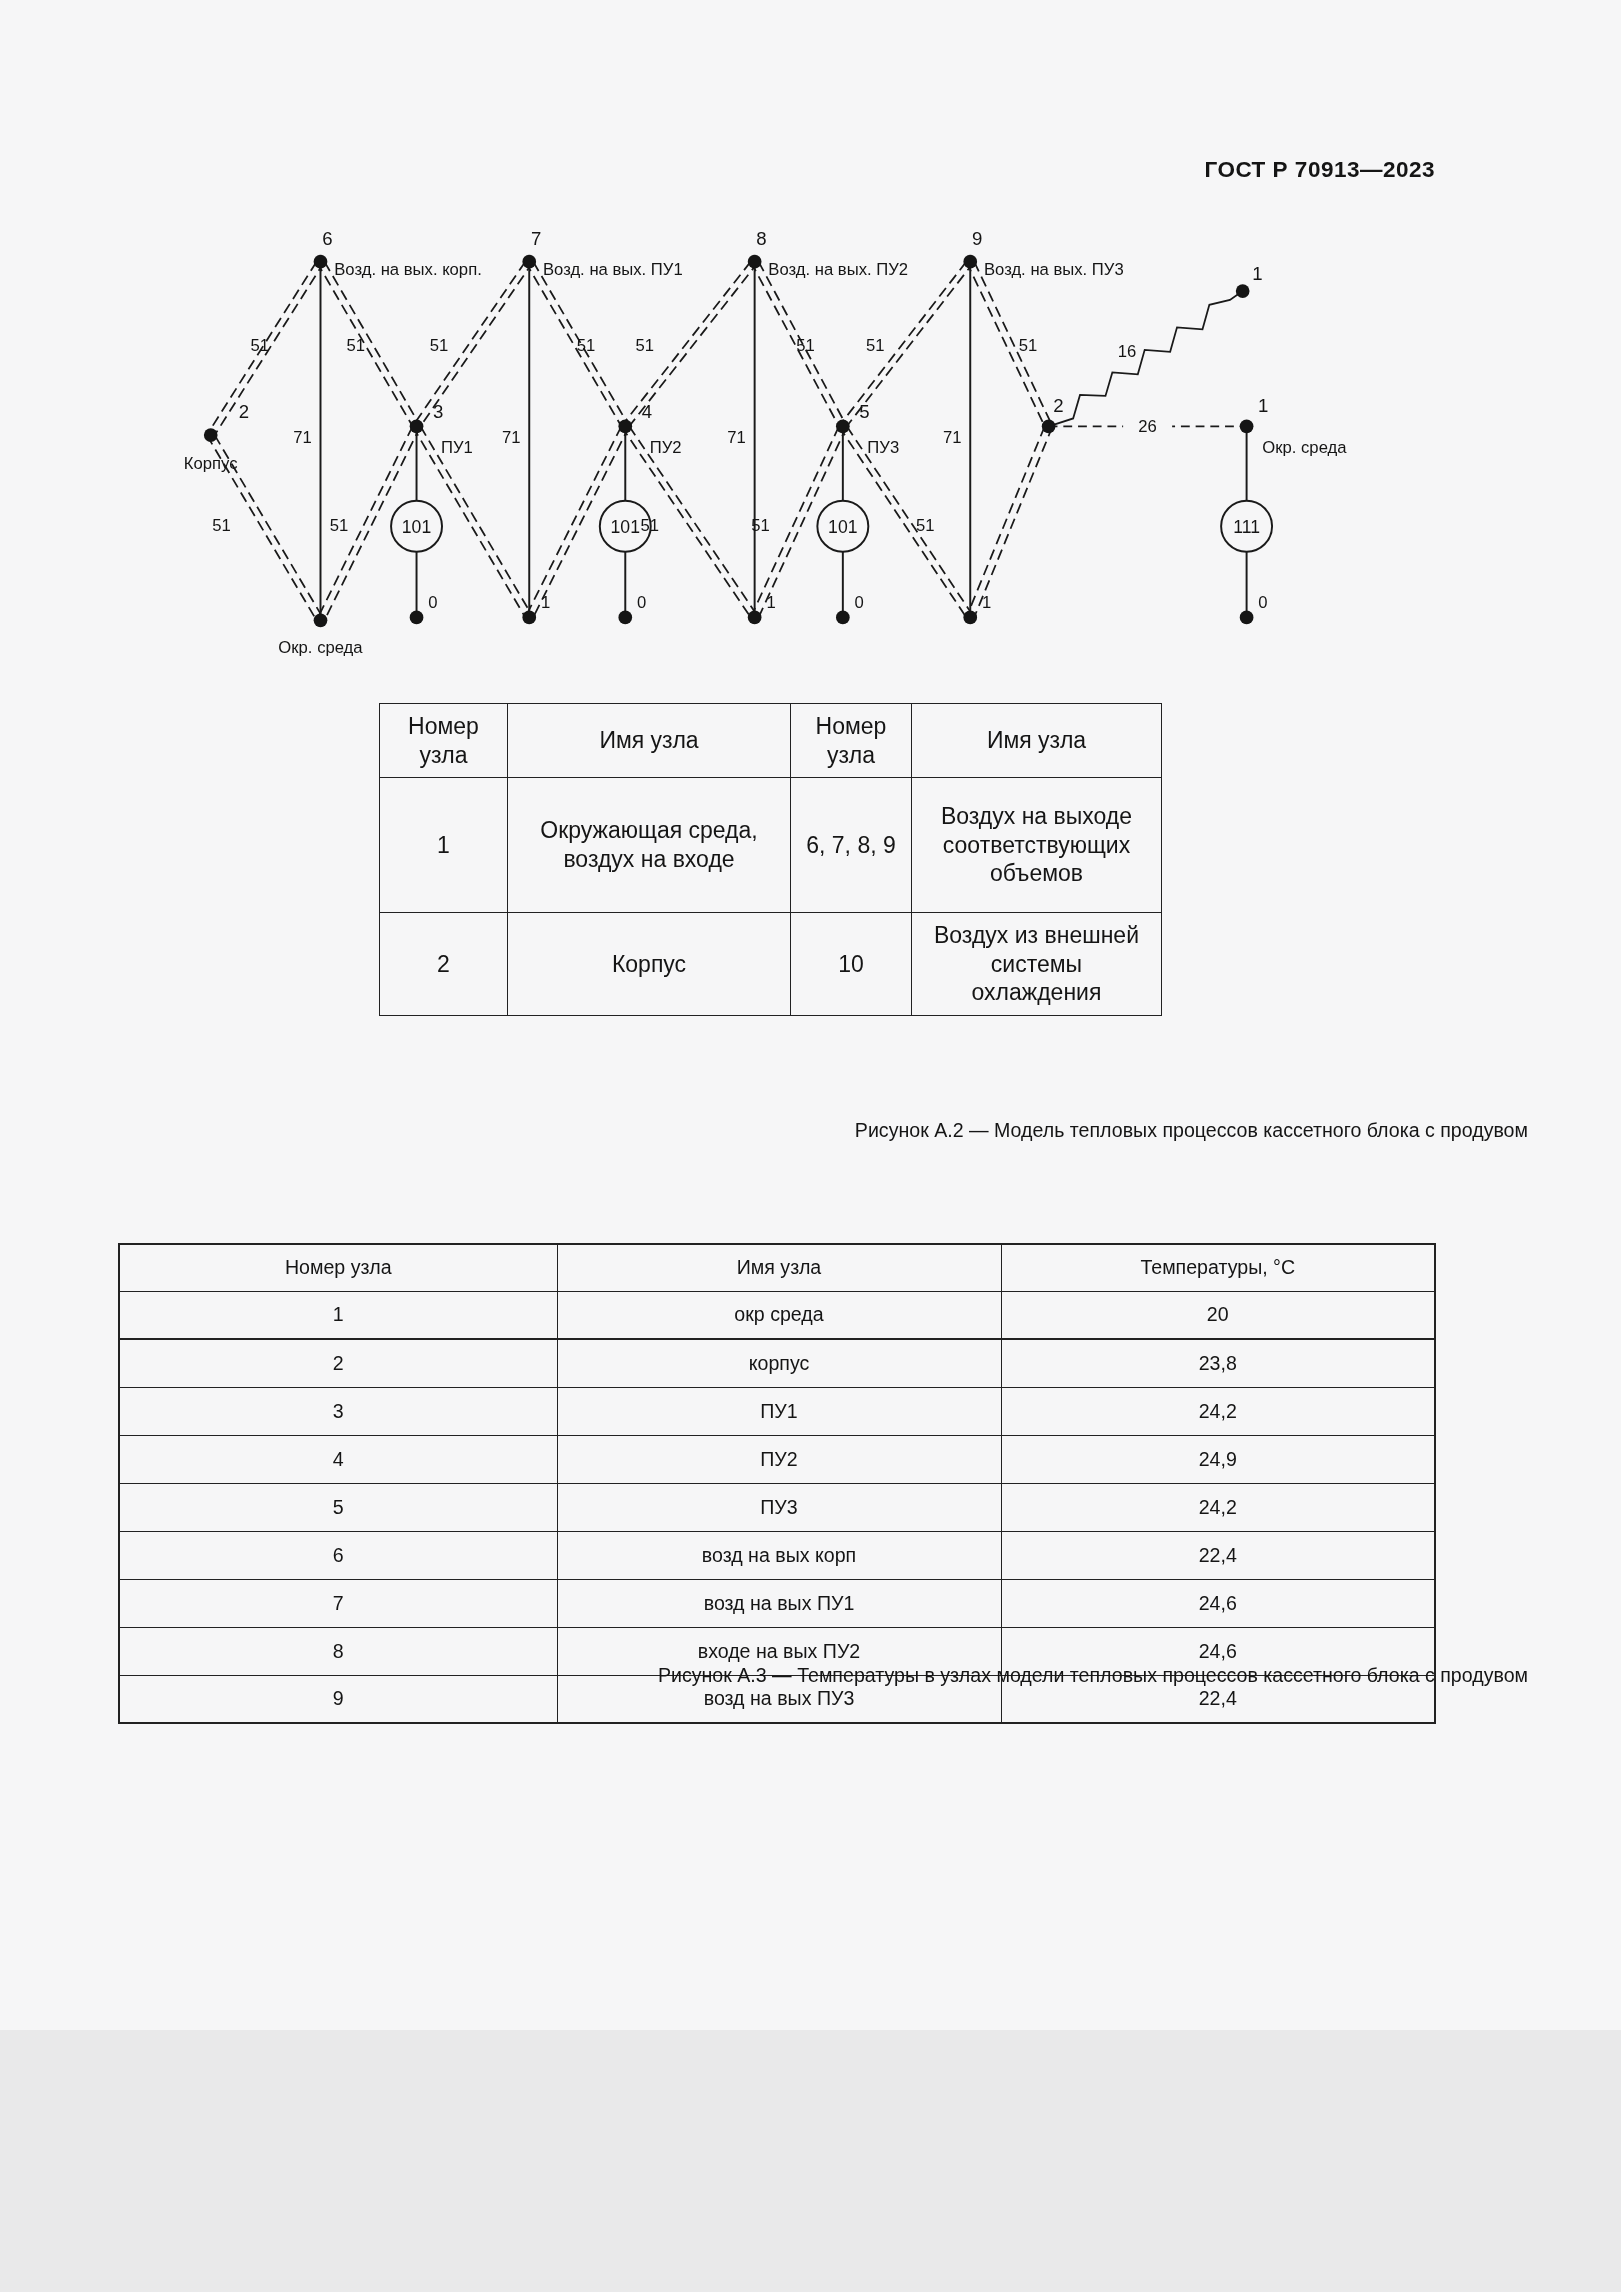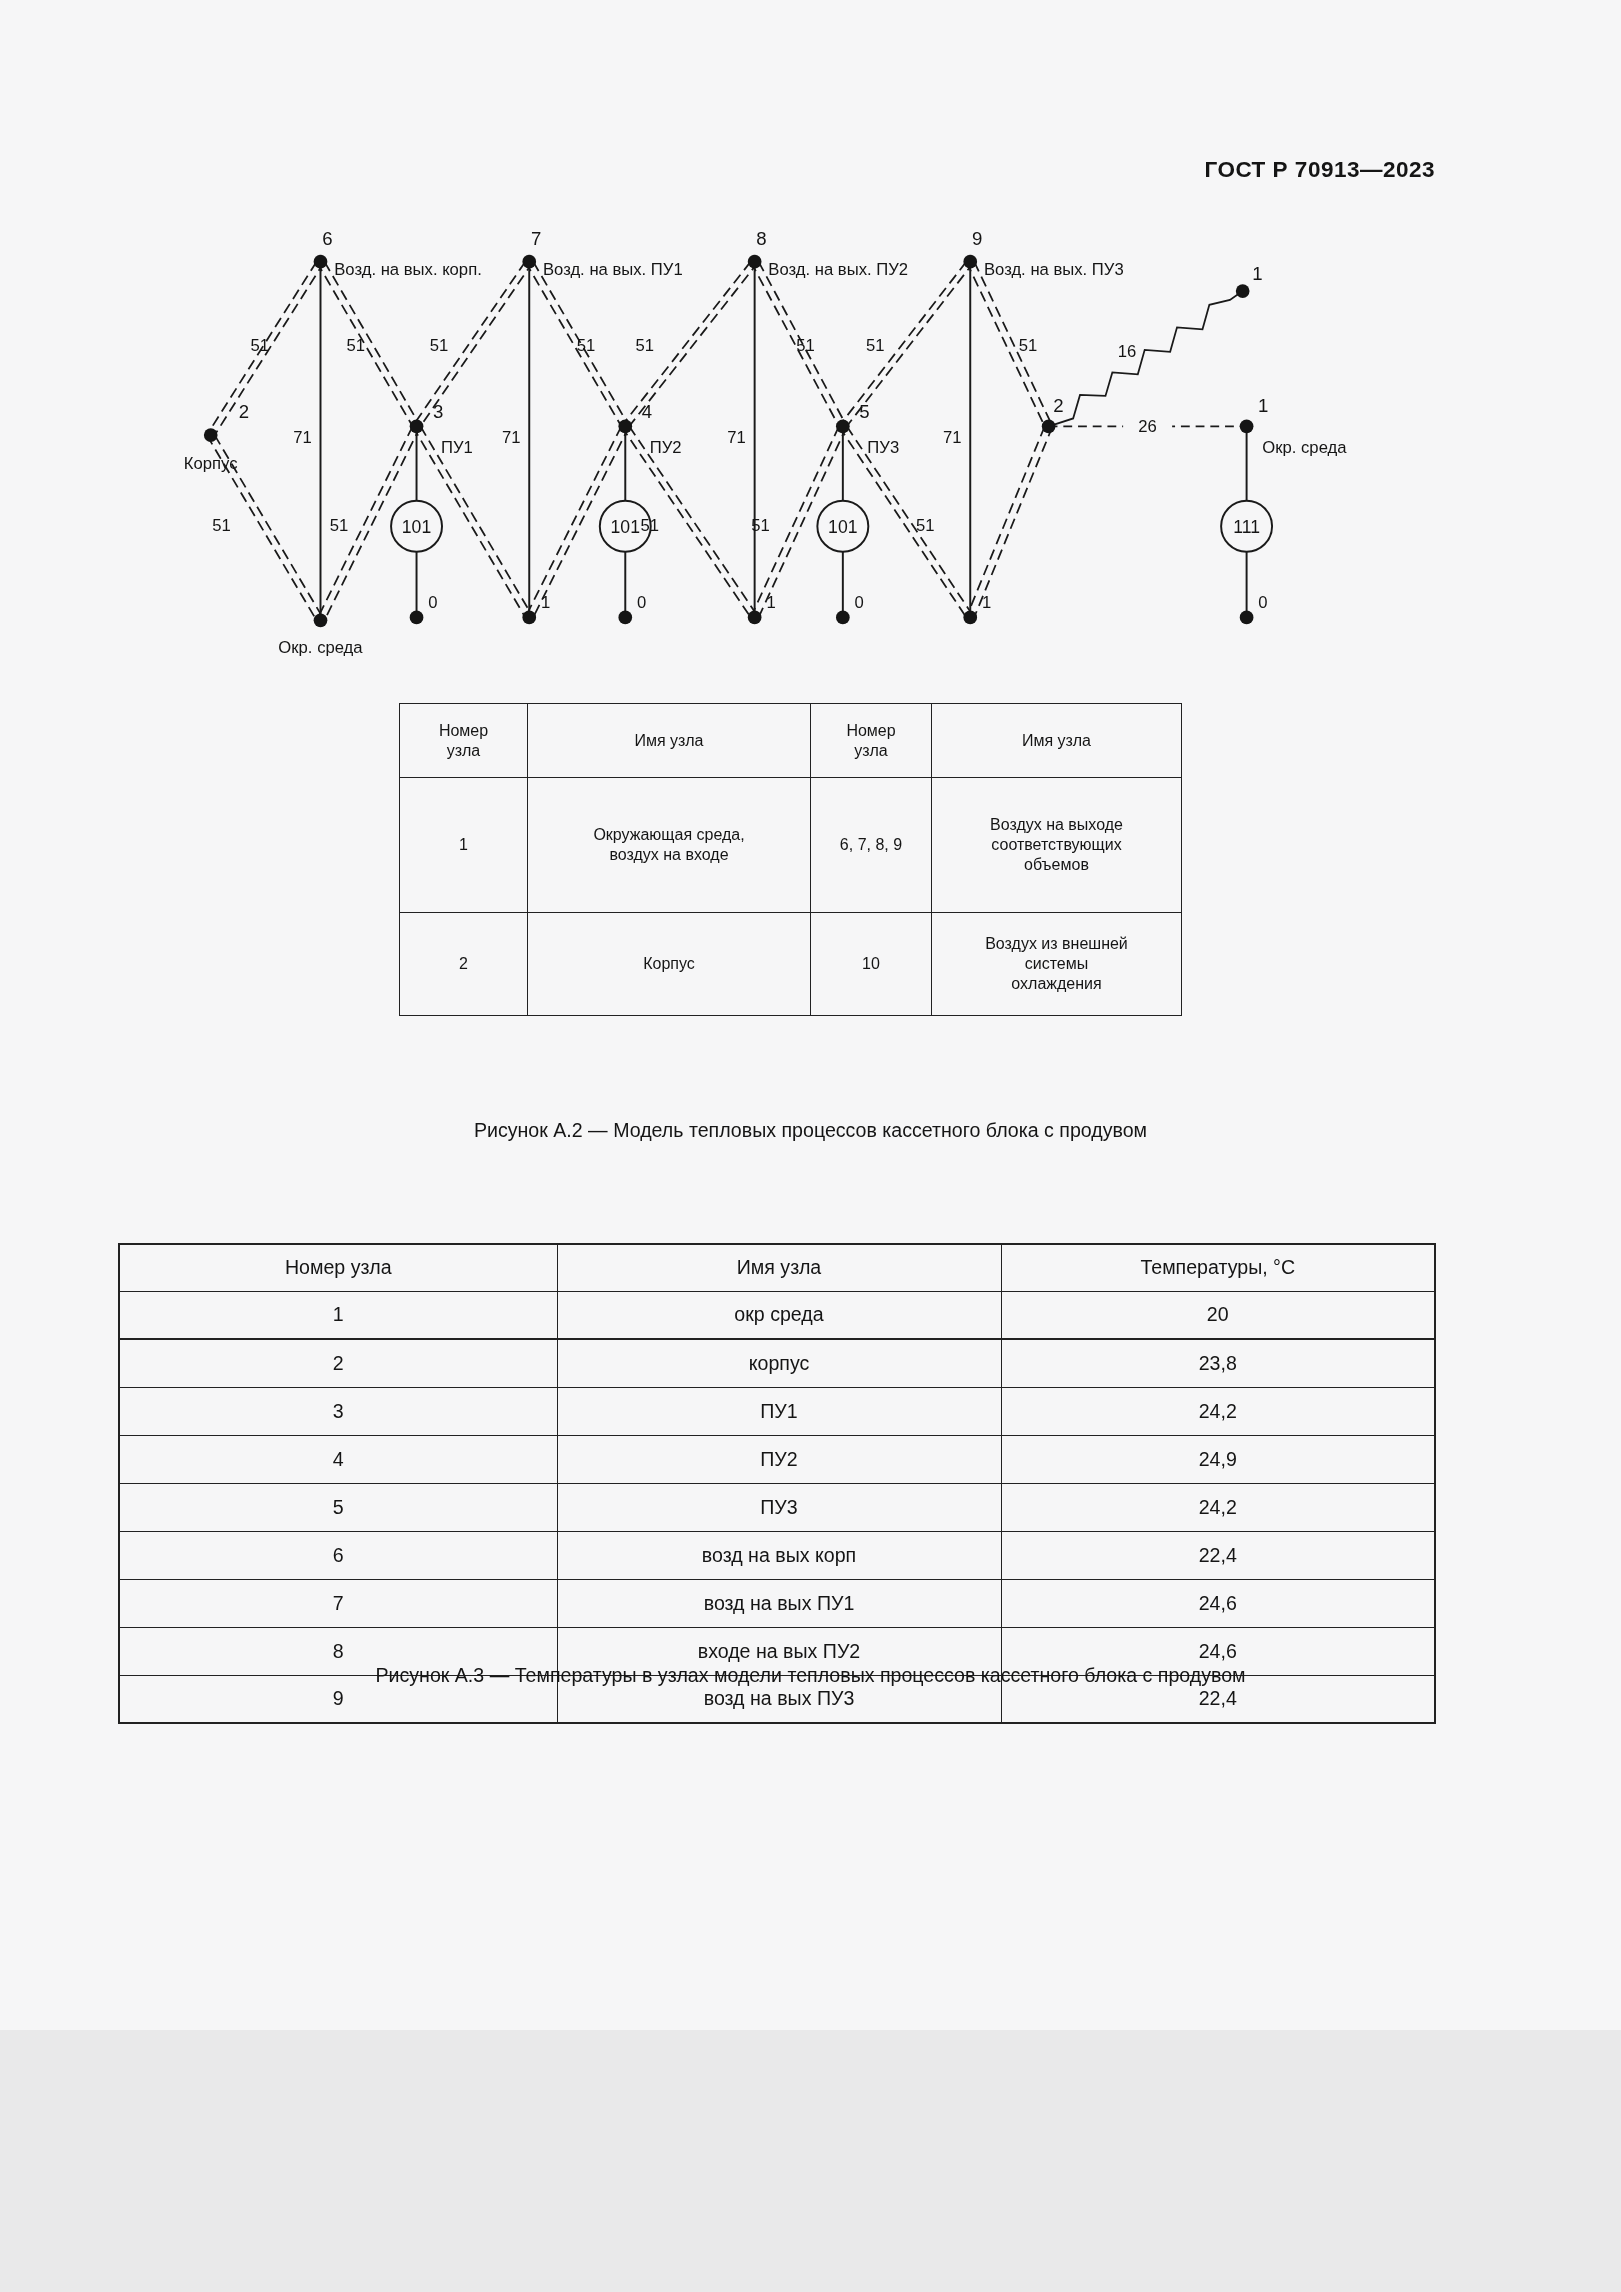--- a/index.html
+++ b/index.html
@@ -15,31 +15,31 @@
   .sl{stroke:#1a1a1a;stroke-width:2;fill:none;}
   .dl{stroke:#1a1a1a;stroke-width:1.8;stroke-dasharray:11 6;fill:none;}
   .dl2{stroke:#1a1a1a;stroke-width:1.8;stroke-dasharray:9 6;fill:none;}
   .zz{stroke:#1a1a1a;stroke-width:1.8;fill:none;}
   .cn{stroke:#1a1a1a;stroke-width:2;fill:#f6f6f7;}
   .diagram-svg text{font-family:"Liberation Sans",sans-serif;font-size:17px;fill:#151515;}
   .diagram-svg text.fs19{font-size:19px;}
   .diagram-svg text.fs18{font-size:18px;}
 
   table{border-collapse:collapse;table-layout:fixed;}
-  .ta2{position:absolute;left:399px;top:703px;width:782px;font-size:16px;}
+  .ta2{position:absolute;left:379px;top:703px;width:782px;font-size:23px;}
   .ta2 th,.ta2 td{border:1.6px solid #222;text-align:center;vertical-align:middle;
     white-space:pre-line;padding:3.9px 7.8px;font-weight:normal;line-height:1.25;}
   .ta3{position:absolute;left:118px;top:1243px;width:1316px;font-size:19.6px;border:2px solid #222;}
   .ta3 th,.ta3 td{border:1.5px solid #222;text-align:center;vertical-align:middle;
     font-weight:normal;padding:2px 7.8px;}
   .ta3 thead tr{height:47px;}
   .ta3 tbody tr{height:48px;}
   .ta3 tbody tr:first-child td{border-bottom:2.9px double #222;}
 
-  .caption{position:absolute;left:93px;width:1435px;text-align:center;font-size:19.6px;}
+  .caption{position:absolute;left:93px;width:1435px;text-align:right;font-size:19.6px;}
   .cap-a2{top:1119px;}
   .cap-a3{top:1664px;}
 </style>
 </head>
 <body>
 
 <div class="page">
 
   <div class="gost-header">ГОСТ Р 70913—2023</div>
 

